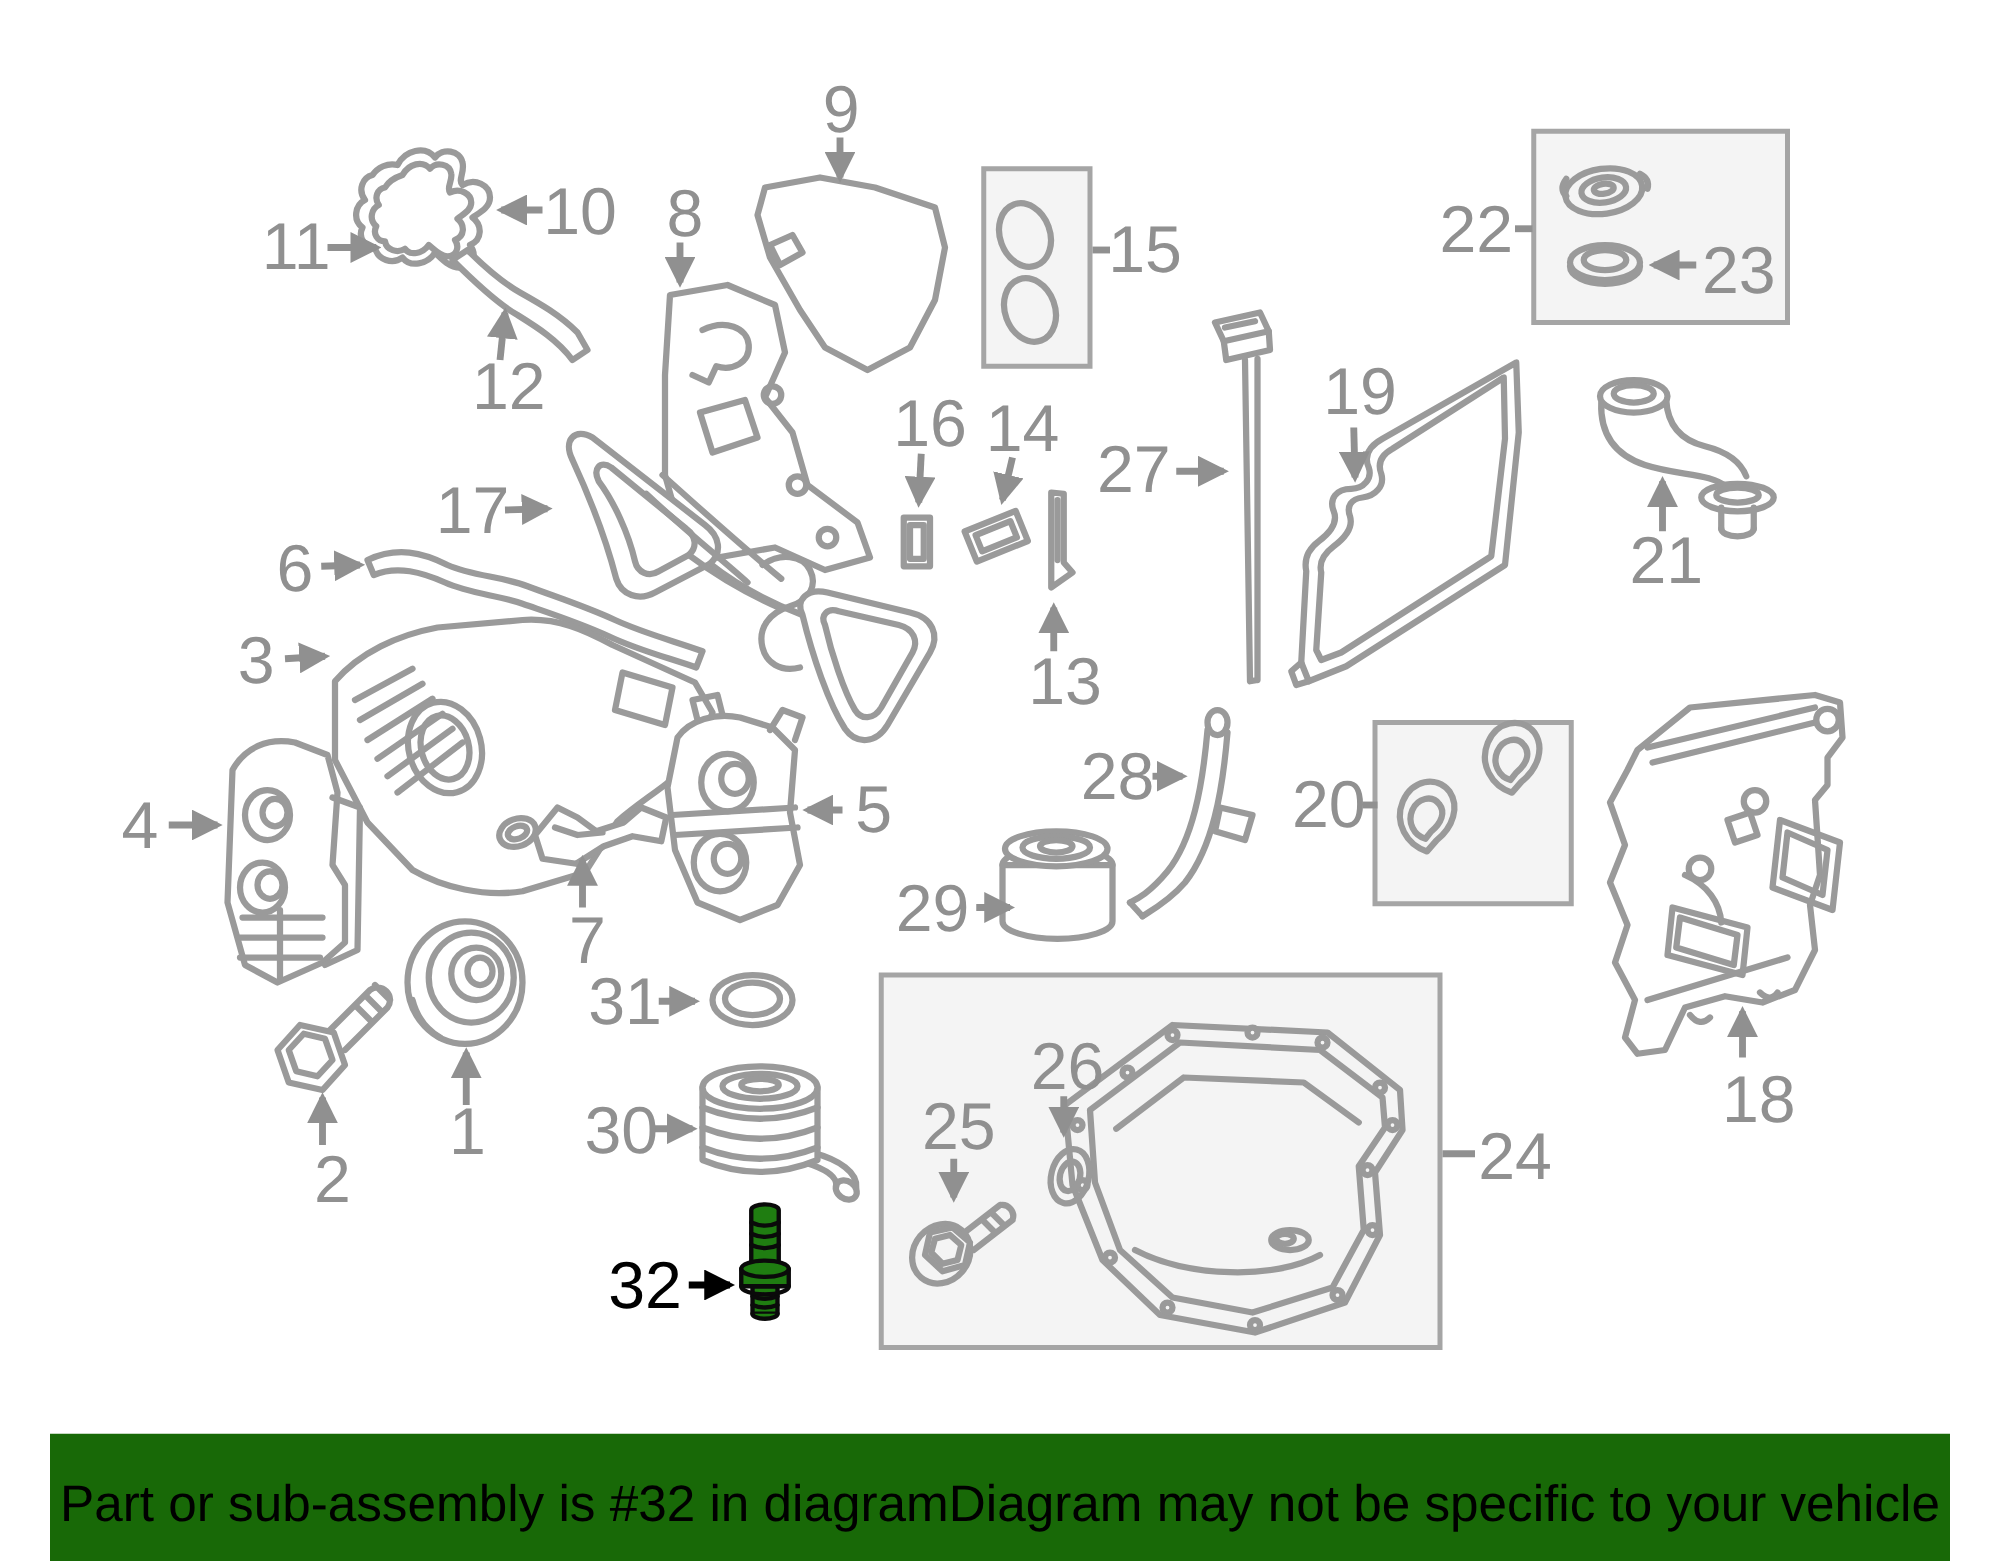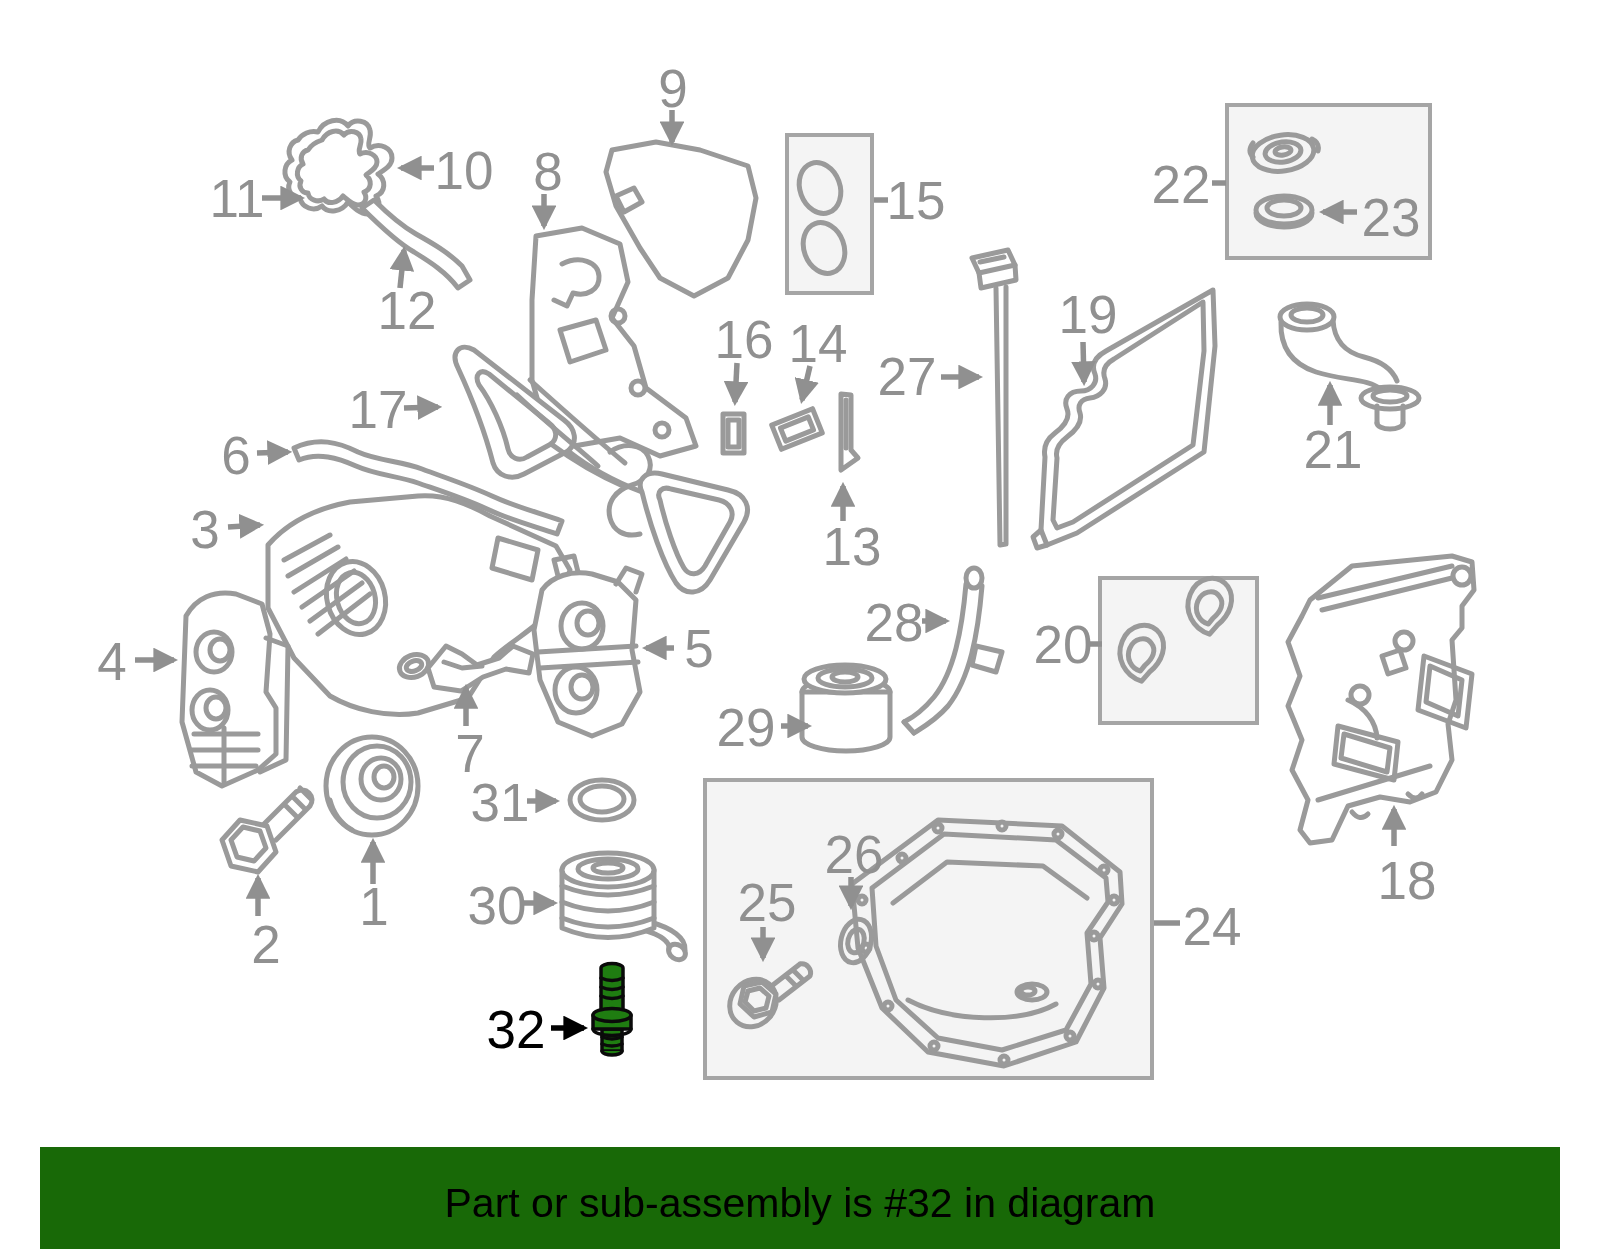--- a/index.html
+++ b/index.html
@@ -352,14 +352,15 @@
     <text x="894" y="622">28</text>
     <text x="746" y="727">29</text>
     <text x="497" y="905">30</text>
     <text x="500" y="802">31</text>
     <text x="516" y="1029" class="hl">32</text>
   </g>
 </svg>
 
 <div class="banner">
   <div>Part or sub-assembly is #32 in diagram</div>
+  <div>Diagram may not be specific to your vehicle</div>
 </div>
 </div>
 
 </body></html>

